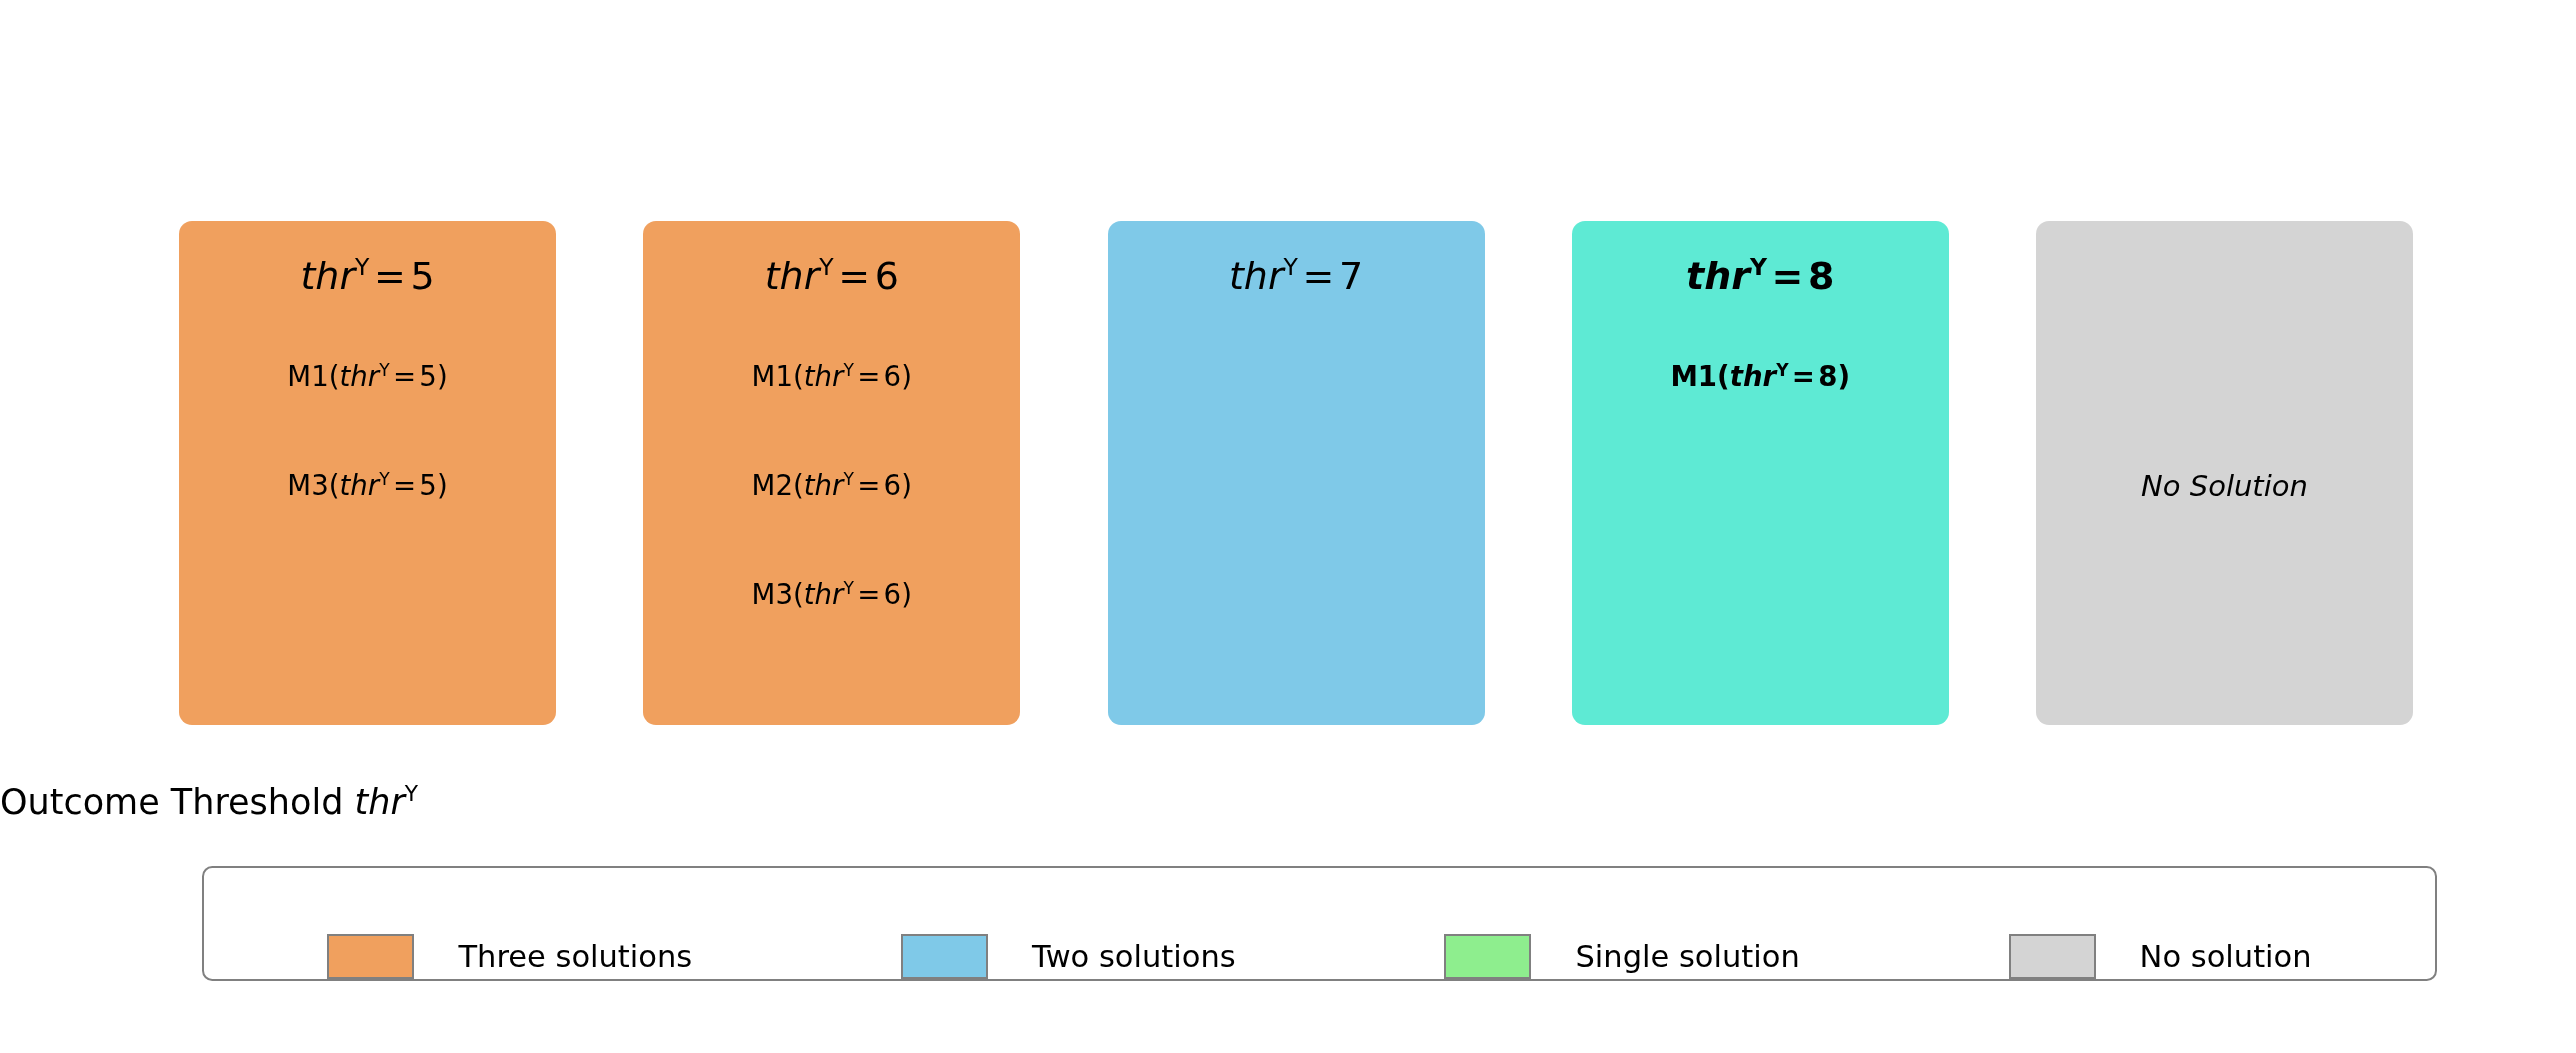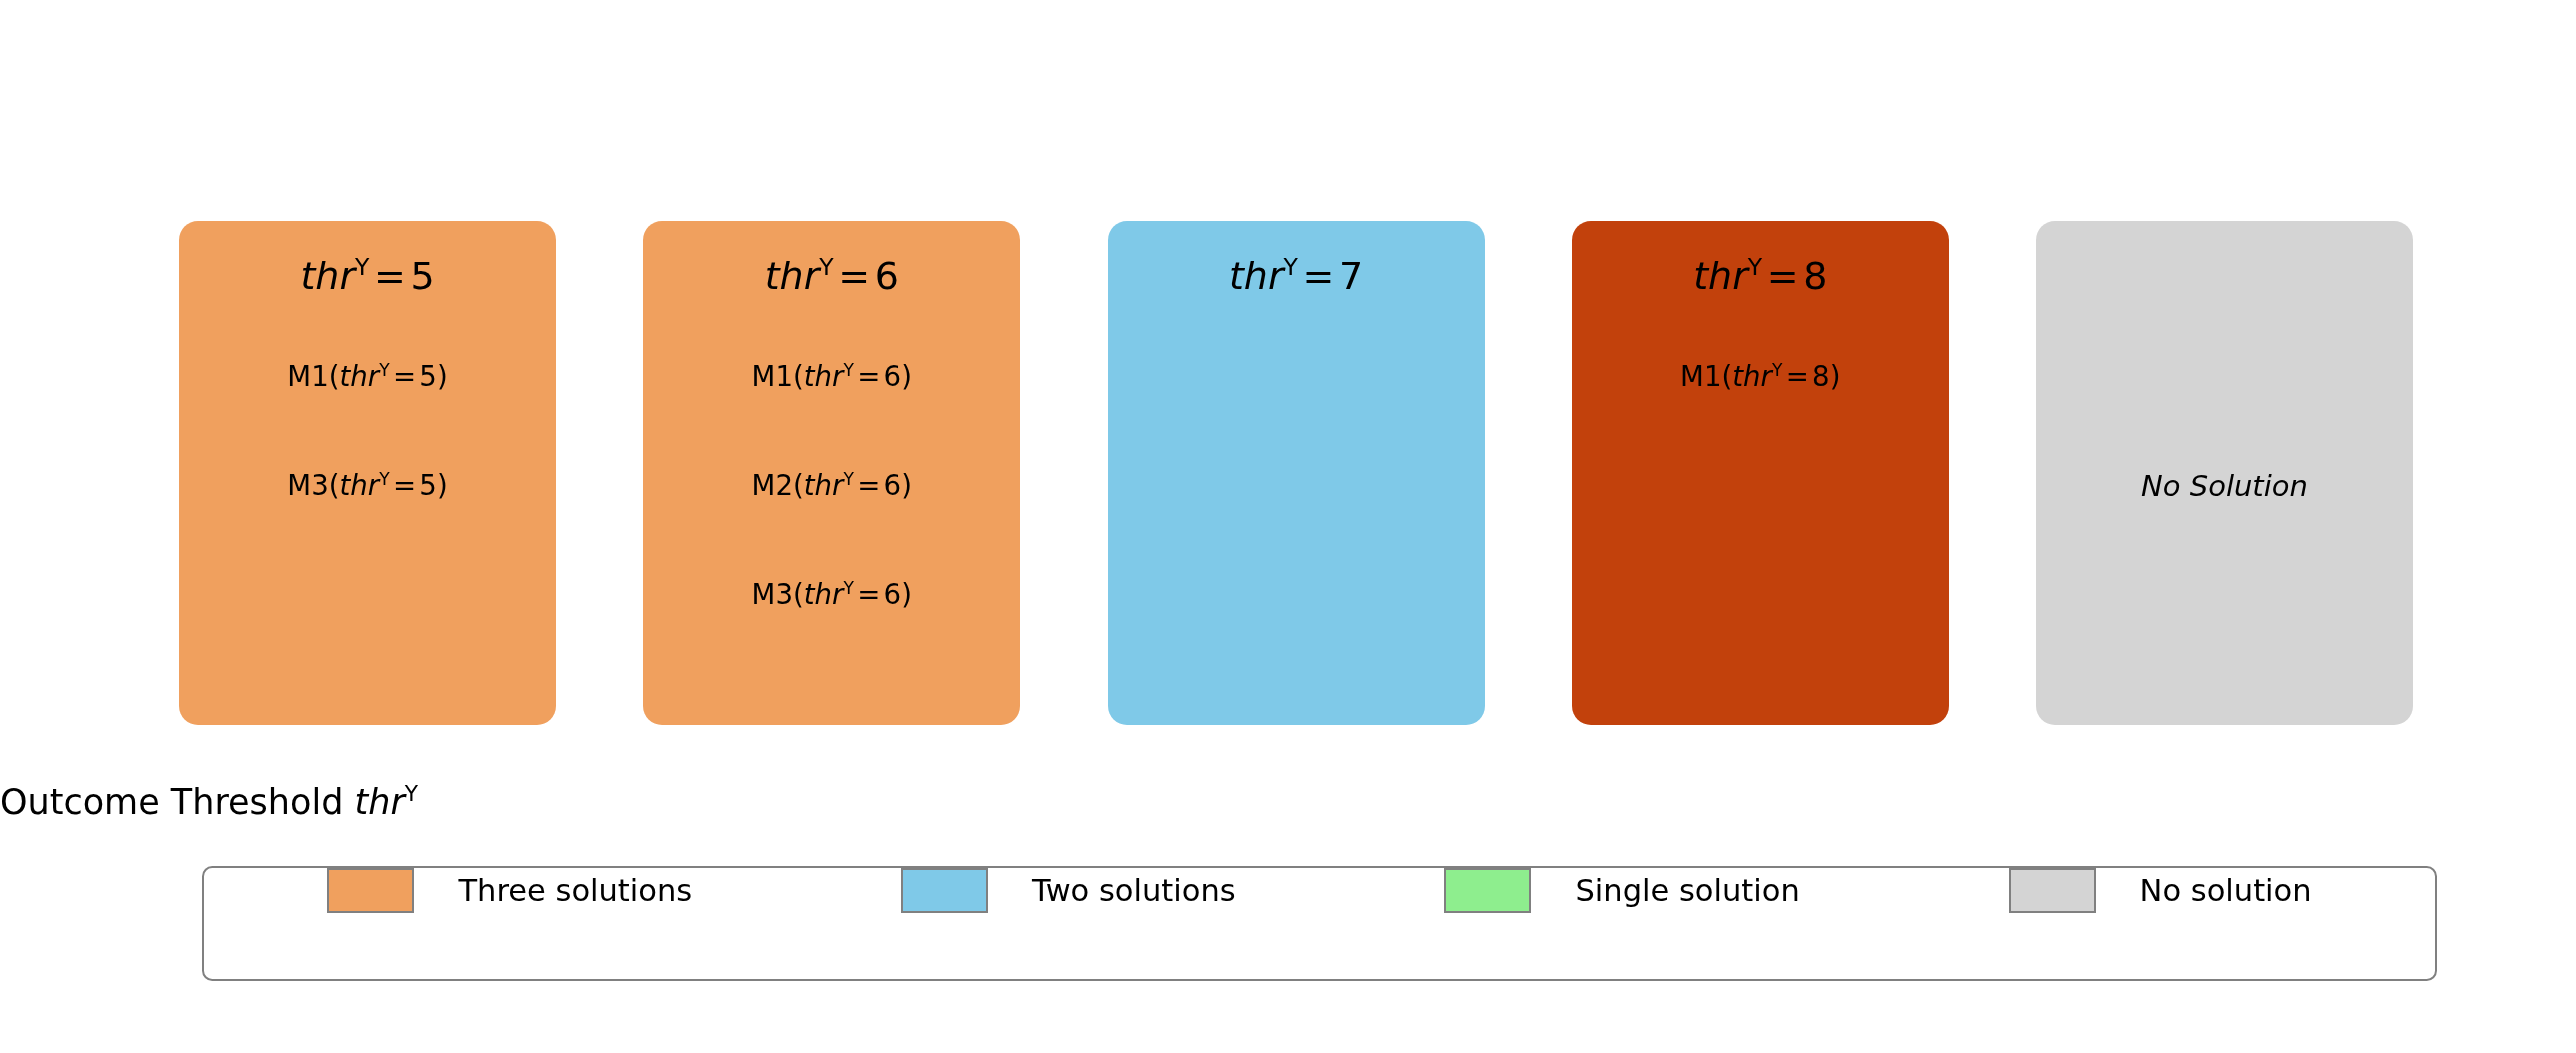--- a/index.html
+++ b/index.html
@@ -31,21 +31,21 @@
     height: 504px;
     display: flex;
     flex-direction: row;
     justify-content: space-between;
     align-items: stretch;
   }
 
   .thr-box {
     width: 377px;
     height: 504px;
-    border-radius: 19px;
+    border-radius: 13px;
     position: relative;
     box-sizing: border-box;
   }
 
   .box-title {
     position: absolute;
     left: 0;
     right: 0;
     top: 36px;
     text-align: center;
@@ -120,21 +120,21 @@
     left: 202px;
     top: 866px;
     width: 2235px;
     height: 115px;
     border: 2.2px solid #808080;
     border-radius: 10.2px;
     background: #ffffff;
     box-sizing: border-box;
     display: flex;
     flex-direction: row;
-    align-items: flex-start;
+    align-items: flex-end;
     justify-content: space-around;
     padding: 0 19px;
   }
 
   .legend-entry {
     display: flex;
     flex-direction: row;
     align-items: center;
     white-space: nowrap;
   }
@@ -190,21 +190,21 @@
         </div>
       </div>
     </div>
 
     <div class="thr-box" style="background-color: rgb(127, 201, 232);">
       <div class="box-title">
         <span>thr</span><span class="sup">Y</span><span class="eq">=</span><span class="roman">7</span>
       </div>
     </div>
 
-    <div class="thr-box" style="background-color: #c2410c;">
+    <div class="thr-box" style="background-color: #5eead4; font-weight: bold;">
       <div class="box-title">
         <span>thr</span><span class="sup">Y</span><span class="eq">=</span><span class="roman">8</span>
       </div>
       <div class="box-items">
         <div class="box-item">
           <span class="roman">M1(</span><span>thr</span><span class="sup">Y</span><span class="eq">=</span><span class="roman">8</span><span class="roman">)</span>
         </div>
       </div>
     </div>
 

